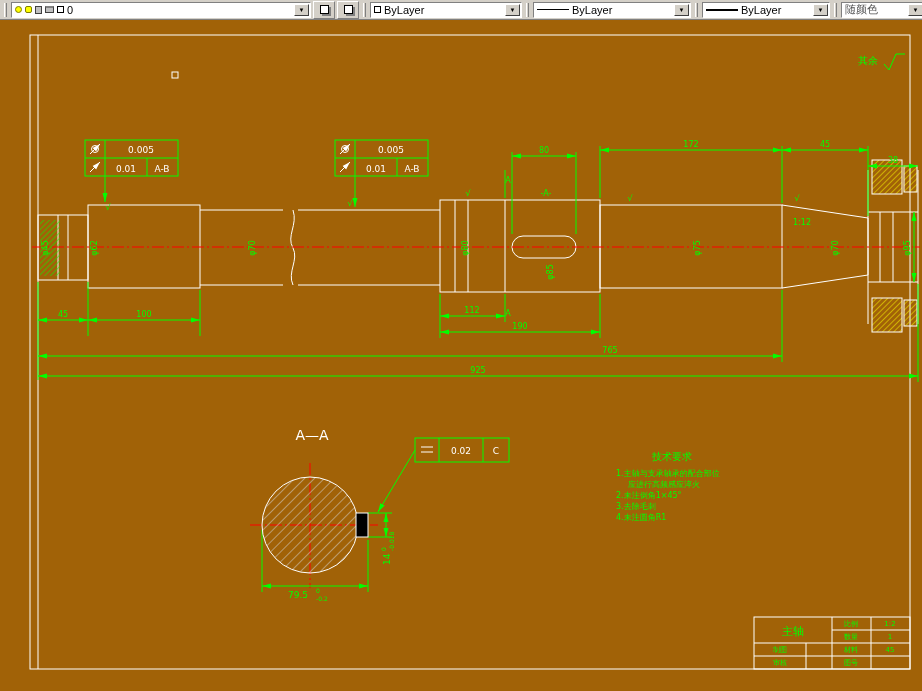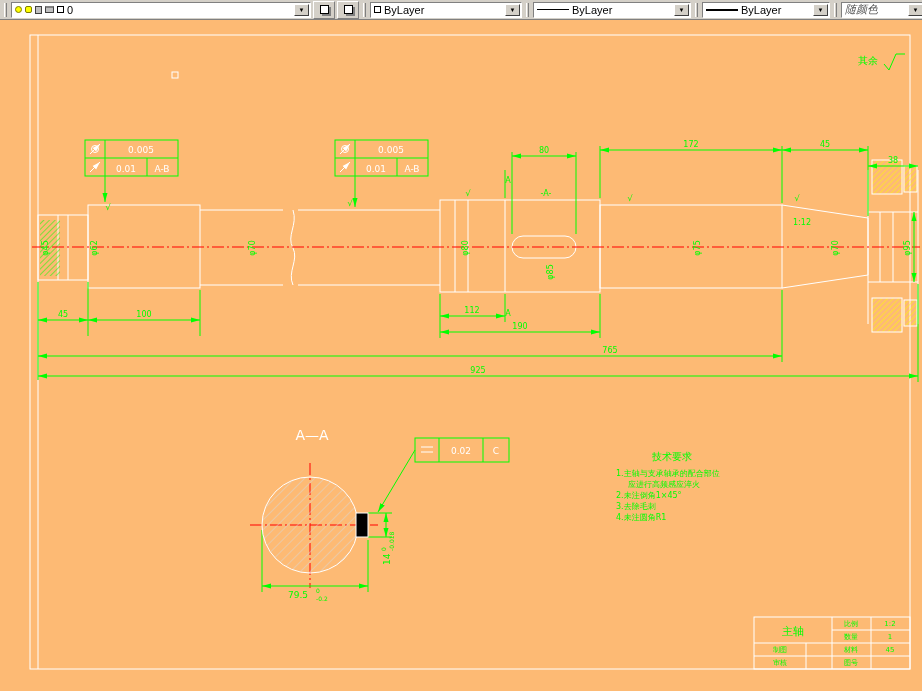--- a/index.html
+++ b/index.html
@@ -33,24 +33,24 @@
   }
   .ico { display:inline-block; flex:none; }
   .i-bulb { width:7px; height:7px; border-radius:50%; background:#ffff00; border:1px solid #808000; }
   .i-sun  { width:7px; height:7px; background:#ffff00; border:1px solid #808000; border-radius:2px; }
   .i-lock { width:7px; height:8px; background:#c0c0c0; border:1px solid #404040; }
   .i-printer { width:9px; height:7px; background:#c0c0c0; border:1px solid #404040; border-top:2px solid #808080; }
   .i-chip { width:7px; height:7px; background:#fff; border:1px solid #000; }
   .i-layers { width:9px; height:9px; background:#fff; border:1px solid #000; box-shadow:2px 2px 0 #808080; }
   .lt-line { width:32px; border-top:1px solid #000; height:0; }
   .lw-line { width:32px; border-top:2px solid #000; height:0; }
-  .gray { color:#555;font-style:italic; }
+  .gray { color:#555; }
 
   
-  .canvas { position:absolute; top:20px; left:0; width:922px; height:671px; background:#fdba74; }
+  .canvas { position:absolute; top:20px; left:0; width:922px; height:671px; background:#a16207; }
   svg { display:block; }
   svg text { font-family:"DejaVu Sans","Liberation Sans",sans-serif; }
   .cl { stroke:#ff0000; stroke-width:1; stroke-dasharray:12 3 2 3; }
   .g  { stroke:#00ff00; stroke-width:1; }
   .w  { stroke:#ffffff; stroke-width:1; }
 </style>
 </head>
 <body>
 
 <div id="app">

